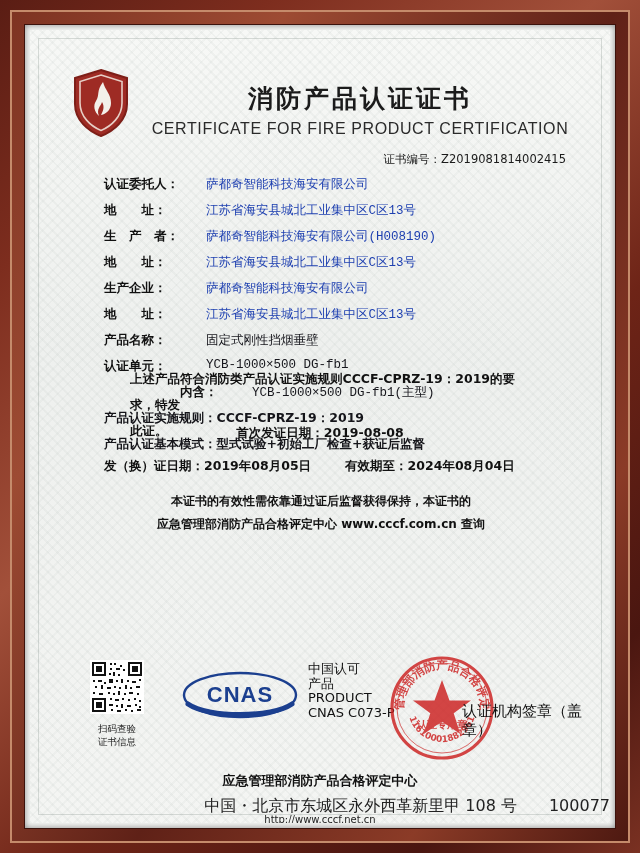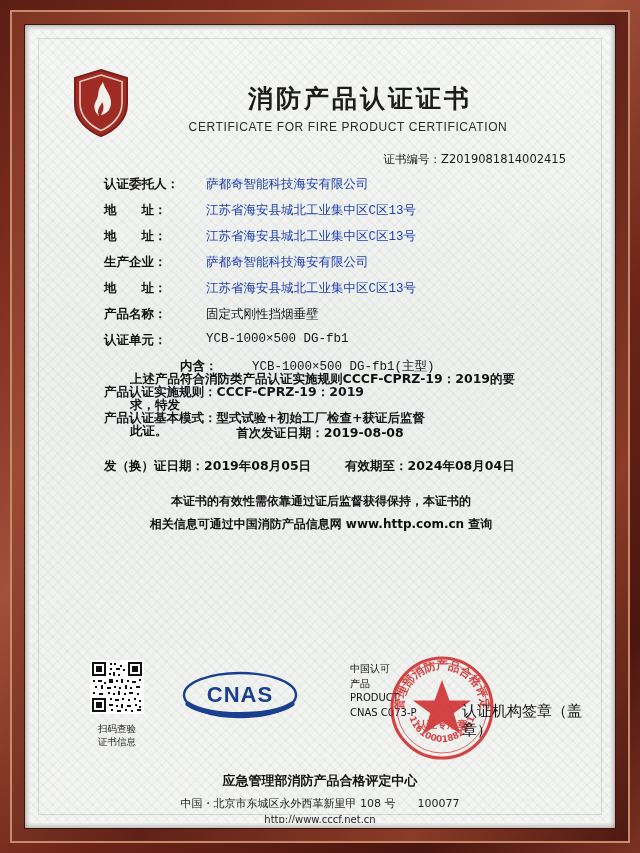--- a/index.html
+++ b/index.html
@@ -82,25 +82,25 @@
     width: 420px;
     text-align: center;
     font-family: "DejaVu Sans", sans-serif;
     font-size: 25px;
     font-weight: bold;
     letter-spacing: 3px;
     color: #1b1b1b;
   }
   .title-en {
     position: absolute;
-    left: 108px; top: 90px;
+    left: 120px; top: 90px;
     width: 420px;
     text-align: center;
     font-family: "Liberation Sans", sans-serif;
-    font-size: 12px;
+    font-size: 16px;
     letter-spacing: 0.6px;
     color: #2a2a2a;
   }
 
   .cert-no {
     position: absolute;
     right: 44px; top: 122px;
     font-family: "DejaVu Sans", sans-serif;
     font-size: 11.5px;
     color: #1b1b1b;
@@ -213,24 +213,23 @@
 
   .cnas {
     position: absolute;
     left: 150px; top: 638px;
     width: 120px; height: 54px;
   }
   .cnas-text {
     position: absolute;
     left: 278px; top: 632px;
     font-family: "DejaVu Sans", sans-serif;
-    font-size: 10px;
+    font-size: 13px;
     line-height: 14.5px;
     color: #111;
-    margin-left: 42px;
   }
 
   .seal {
     position: absolute;
     left: 358px; top: 624px;
     width: 108px; height: 108px;
   }
   .seal-note {
     position: absolute;
     left: 432px; top: 672px;
@@ -246,23 +245,23 @@
     text-align: center;
     font-family: "DejaVu Sans", sans-serif;
     font-size: 13px;
     font-weight: bold;
     color: #111;
   }
   .addr {
     position: absolute;
     left: 0; top: 766px;
     width: 580px;
-    text-align: center;
-    font-family: "DejaVu Sans", sans-serif;
-    font-size: 11px;
+    text-align: right;
+    font-family: "DejaVu Sans", sans-serif;
+    font-size: 16px;
     color: #222;
   }
   .site {
     position: absolute;
     left: 0; top: 784px;
     width: 580px;
     text-align: center;
     font-family: "DejaVu Sans", sans-serif;
     font-size: 10px;
     color: #222;
@@ -293,20 +292,24 @@
     <div class="fields">
       <div class="row">
         <span class="lbl">认证委托人：</span>
         <span class="val blue">萨都奇智能科技海安有限公司</span>
       </div>
       <div class="row">
         <span class="lbl">地　　址：</span>
         <span class="val blue">江苏省海安县城北工业集中区C区13号</span>
       </div>
       <div class="row">
+        <span class="lbl">生　产　者：</span>
+        <span class="val blue">萨都奇智能科技海安有限公司(H008190)</span>
+      </div>
+      <div class="row">
         <span class="lbl">地　　址：</span>
         <span class="val blue">江苏省海安县城北工业集中区C区13号</span>
       </div>
       <div class="row">
         <span class="lbl">生产企业：</span>
         <span class="val blue">萨都奇智能科技海安有限公司</span>
       </div>
       <div class="row">
         <span class="lbl">地　　址：</span>
         <span class="val blue">江苏省海安县城北工业集中区C区13号</span>
@@ -337,21 +340,21 @@
     </div>
 
     <div class="issue-first">首次发证日期：2019-08-08</div>
 
     <div class="issue-dates">
       <span>发（换）证日期：</span><span>2019年08月05日</span><span class="gap"></span><span>有效期至：</span><span>2024年08月04日</span>
     </div>
 
     <div class="notice">
       <div>本证书的有效性需依靠通过证后监督获得保持，本证书的</div>
-      <div>相关信息可通过中国消防产品信息网 www.http.com.cn 查询</div>
+      <div>应急管理部消防产品合格评定中心 www.cccf.com.cn 查询</div>
     </div>
 
     <div class="qr">
       <svg width="54" height="54" viewBox="0 0 54 54">
         <rect x="0" y="0" width="54" height="54" fill="#ffffff"></rect>
         <g fill="#111">
           <rect x="2" y="2" width="14" height="14"></rect>
             <rect x="4" y="4" width="10" height="10" fill="#fff"></rect>
             <rect x="6" y="6" width="6" height="6"></rect>
           <rect x="38" y="2" width="14" height="14"></rect>

